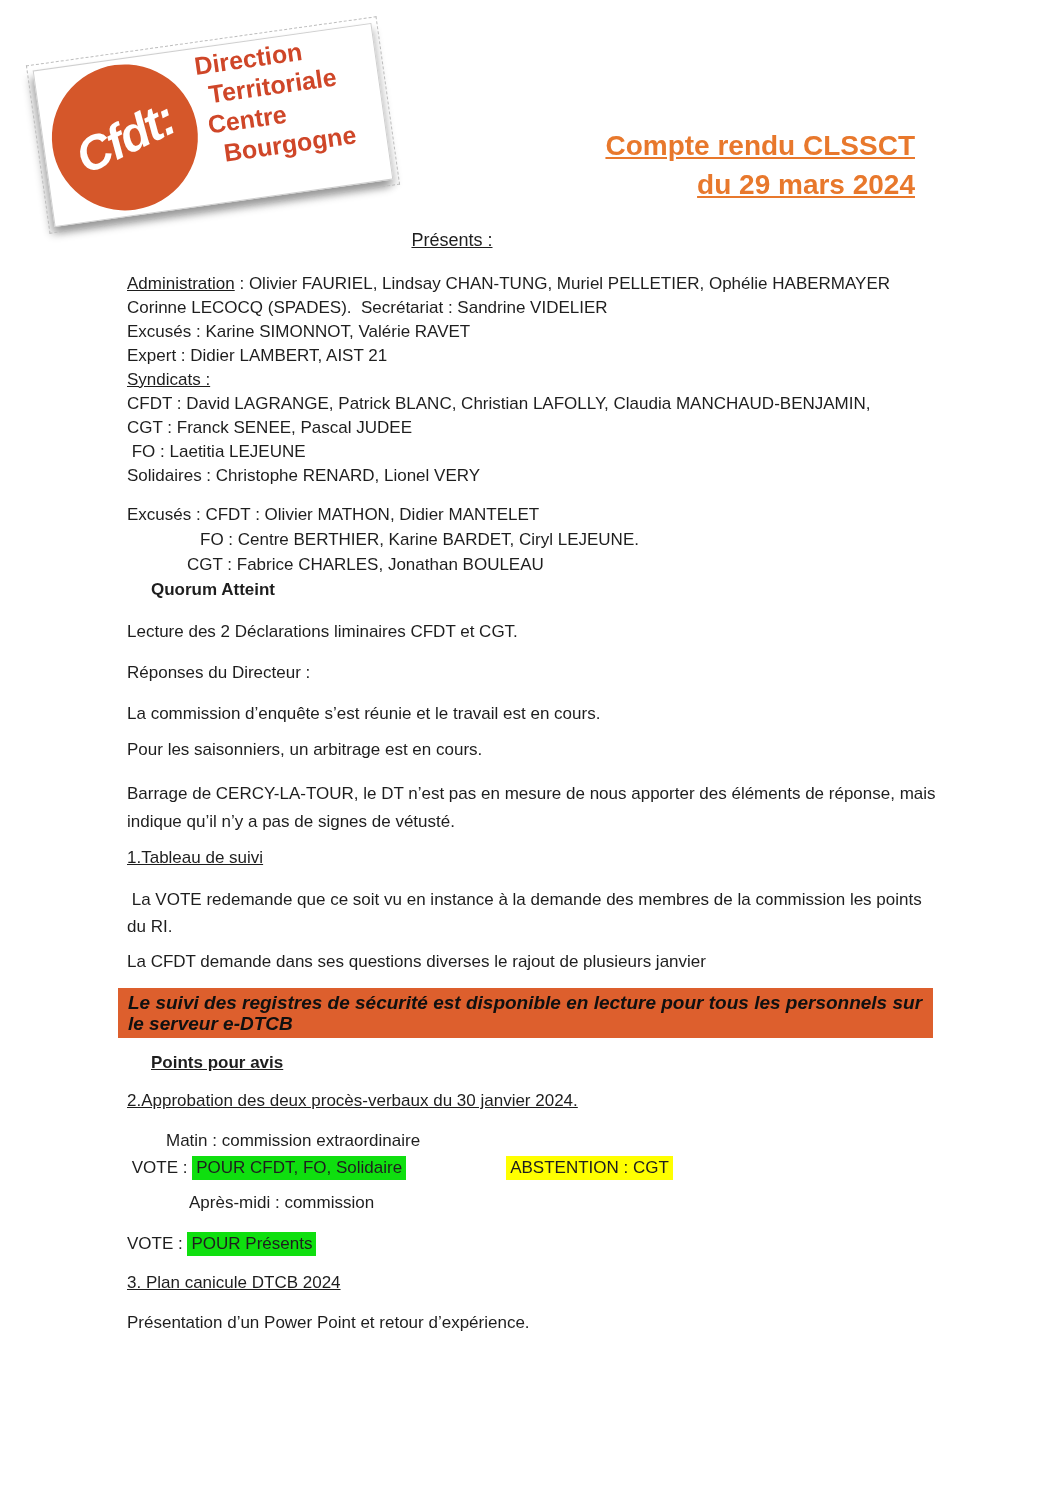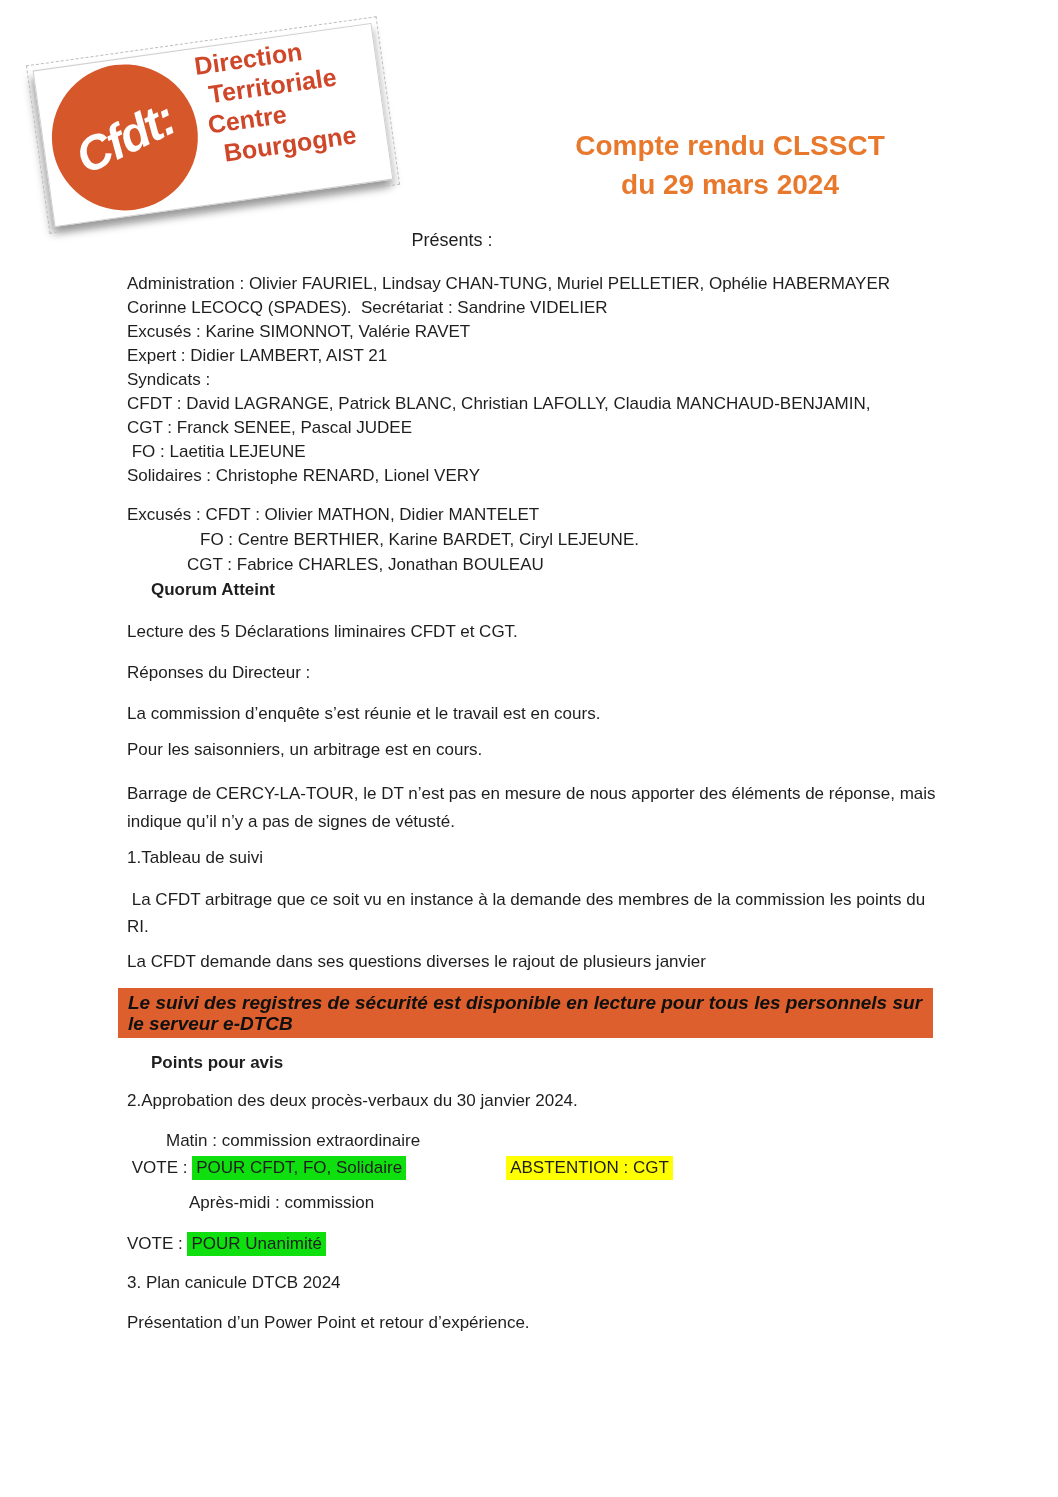--- a/index.html
+++ b/index.html
@@ -24,28 +24,28 @@
     transform:rotate(-18deg);letter-spacing:-2px;
   }
   .logo-lines{position:absolute;left:160px;top:2px;color:#cf4628;font-weight:bold;
     font-size:25px;line-height:30px;white-space:nowrap;}
   .logo-lines .l1{margin-left:0;}
   .logo-lines .l2{margin-left:10px;}
   .logo-lines .l3{margin-left:5px;}
   .logo-lines .l4{margin-left:17px;}
   
   .doc-title{
-    position:absolute;left:545px;top:126px;width:370px;text-align:center;
-    color:#e8782c;font-weight:bold;font-size:28px;line-height:39px;
+    position:absolute;left:545px;top:126px;width:370px;text-align:right;
+    color:#e8782c;font-weight:bold;font-size:28px;line-height:39px;text-decoration:underline;
   }
   
   .content{position:absolute;left:127px;top:228px;width:813px;}
   .content p,.content div.blk{white-space:pre-wrap;}
   .center-head{width:650px;text-align:center;font-size:18px;line-height:24px;margin:0 0 20px 0;}
-  .u{}
+  .u{text-decoration:underline;}
   .b{font-weight:bold;margin-left:24px;}
   .blk{line-height:24px;margin:0;}
   .blk-a{margin-bottom:14px;}
   .blk-b{line-height:25px;margin-bottom:18px;}
   .ind-fo{padding-left:73px;}
   .ind-cgt{padding-left:60px;}
   p{margin:0;}
   .para{line-height:24px;margin-bottom:17px;}
   .mb12{margin-bottom:12px;} .mb18{margin-bottom:18px;} .mb10{margin-bottom:10px;}
   .mb16{margin-bottom:16px;} .mb14{margin-bottom:14px;} .mb2{margin-bottom:2px;}
@@ -83,37 +83,37 @@
   </div>
 
   <div class="content">
 
     <p class="center-head u">Présents :</p>
 
     <div class="blk blk-a"><div><span class="u">Administration</span><span> : Olivier FAURIEL, Lindsay CHAN-TUNG, Muriel PELLETIER, Ophélie HABERMAYER</span></div><div>Corinne LECOCQ (SPADES).  Secrétariat : Sandrine VIDELIER</div><div>Excusés : Karine SIMONNOT, Valérie RAVET</div><div>Expert : Didier LAMBERT, AIST 21</div><div class="u">Syndicats :</div><div>CFDT : David LAGRANGE, Patrick BLANC, Christian LAFOLLY, Claudia MANCHAUD-BENJAMIN,</div><div>CGT : Franck SENEE, Pascal JUDEE</div><div> FO : Laetitia LEJEUNE</div><div>Solidaires : Christophe RENARD, Lionel VERY</div></div>
 
     <div class="blk blk-b"><div>Excusés : CFDT : Olivier MATHON, Didier MANTELET</div><div class="ind-fo">FO : Centre BERTHIER, Karine BARDET, Ciryl LEJEUNE.</div><div class="ind-cgt">CGT : Fabrice CHARLES, Jonathan BOULEAU</div><div class="b">Quorum Atteint</div></div>
 
-    <p class="para">Lecture des 5 Déclarations liminaires CFDT et CGT.</p>
+    <p class="para">Lecture des 2 Déclarations liminaires CFDT et CGT.</p>
     <p class="para">Réponses du Directeur :</p>
     <p class="para mb12">La commission d’enquête s’est réunie et le travail est en cours.</p>
     <p class="para mb18">Pour les saisonniers, un arbitrage est en cours.</p>
     <p class="para lh28 mb10">Barrage de CERCY-LA-TOUR, le DT n’est pas en mesure de nous apporter des éléments de réponse, mais indique qu’il n’y a pas de signes de vétusté.</p>
     <p class="para mb16"><span class="u">1.Tableau de suivi</span></p>
-    <p class="para lh27 mb10"> La CFDT arbitrage que ce soit vu en instance à la demande des membres de la commission les points du RI.</p>
+    <p class="para lh27 mb10"> La VOTE redemande que ce soit vu en instance à la demande des membres de la commission les points du RI.</p>
     <p class="para mb14">La CFDT demande dans ses questions diverses le rajout de plusieurs janvier</p>
 
     <div class="banner">Le suivi des registres de sécurité est disponible en lecture pour tous les personnels sur le serveur e-DTCB</div>
 
     <p class="para mb14"><span class="u b">Points pour avis</span></p>
     <p class="para mb16"><span class="u">2.Approbation des deux procès-verbaux du 30 janvier 2024.</span></p>
 
     <p class="para mb2 ind-matin">Matin : commission extraordinaire</p>
     <p class="para lh26 mb10"><span> VOTE : </span><span class="hl-green">POUR CFDT, FO, Solidaire</span><span class="vote-gap"></span><span class="hl-yellow">ABSTENTION : CGT</span></p>
 
     <p class="para mb16 ind-apm">Après-midi : commission</p>
-    <p class="para lh26 mb14"><span>VOTE : </span><span class="hl-green">POUR Unanimité</span></p>
+    <p class="para lh26 mb14"><span>VOTE : </span><span class="hl-green">POUR Présents</span></p>
 
     <p class="para mb16"><span class="u">3. Plan canicule DTCB 2024</span></p>
     <p class="para">Présentation d’un Power Point et retour d’expérience.</p>
 
   </div>
 </div>
 
 </body></html>

